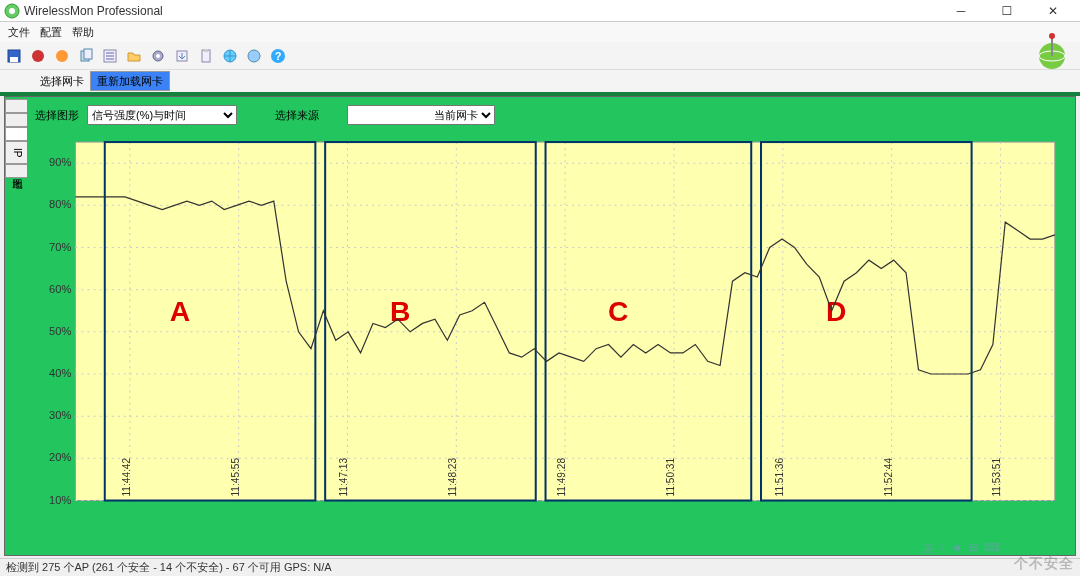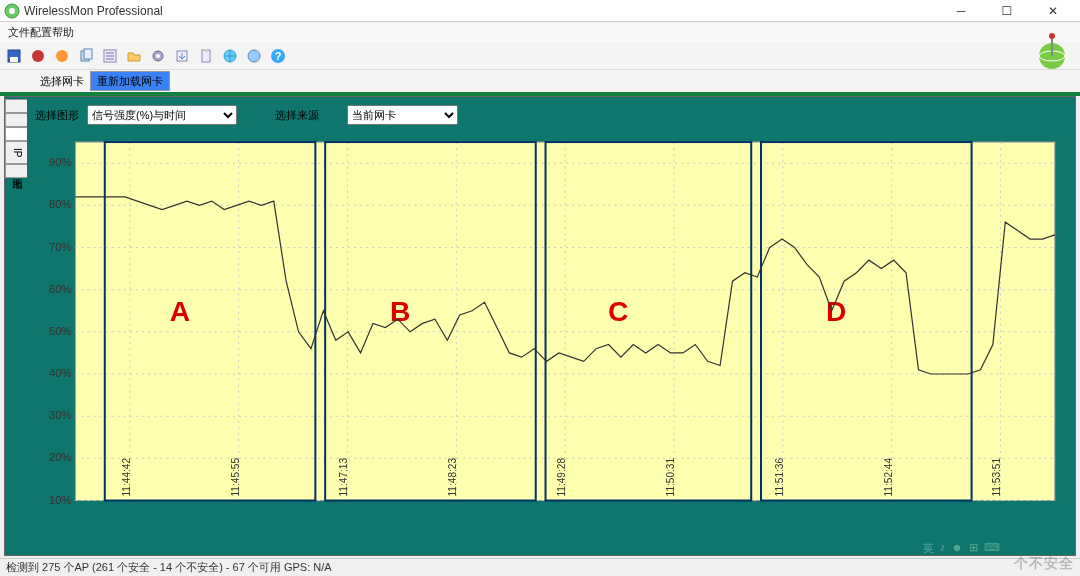--- a/index.html
+++ b/index.html
@@ -2,37 +2,37 @@
 <html><head>
 <meta charset="utf-8">
 <style>
 * { box-sizing: border-box; margin: 0; padding: 0; font-family: "Microsoft YaHei", Tahoma, sans-serif; }
 body { background: #f0f0f0; width: 1080px; height: 576px; overflow: hidden; position: relative; }
 .titlebar { display: flex; align-items: center; height: 22px; background: #fff; border-bottom: 1px solid #ccc; padding: 0 4px; }
 .titlebar .icon { width: 16px; height: 16px; margin-right: 4px; }
 .titlebar .title { font-size: 12px; color: #333; flex: 1; }
 .titlebar .winbtns { display: flex; }
 .titlebar .winbtn { width: 46px; height: 22px; display: flex; align-items: center; justify-content: center; font-size: 12px; color: #333; }
-.menubar { height: 20px; background: #f8f8f8; padding: 0 8px; display: flex; gap: 0; align-items: center; font-size: 11px; color: #222; }
+.menubar { height: 20px; background: #f8f8f8; padding: 0 8px; display: flex; gap: 10px; align-items: center; font-size: 11px; color: #222; }
 .menubar span { cursor: default; }
 .toolbar { height: 28px; background: #f4f4f4; display: flex; align-items: center; padding: 0 4px; gap: 4px; border-bottom: 1px solid #ddd; }
 .tbtn { width: 20px; height: 20px; display: flex; align-items: center; justify-content: center; border: none; background: transparent; }
 .selrow { height: 26px; background: #f4f4f4; display: flex; align-items: center; padding: 0 40px; gap: 6px; font-size: 11px; border-bottom: 4px solid #15803d; position: relative; }
 .selrow select { font-size: 11px; height: 20px; }
 .selrow .nic { width: 320px; }
 .selrow .reload { font-size: 11px; height: 20px; background: #3b82f6; border: 1px solid #999; padding: 0 6px; }
 .globe { position: absolute; right: 8px; top: 30px; width: 40px; height: 40px; }
-.mainarea { position: absolute; left: 4px; right: 4px; top: 96px; bottom: 20px; border: 1px solid #666; background: #0f766e; }
+.mainarea { position: absolute; left: 4px; right: 4px; top: 96px; bottom: 20px; border: 1px solid #666; background: #22c55e; }
 .vtabs { position: absolute; left: 0; top: 2px; width: 22px; display: flex; flex-direction: column; }
 .vtab { writing-mode: vertical-rl; font-size: 10px; padding: 6px 3px; border: 1px solid #999; border-right: none; background: #f0f0f0; text-align: center; }
 .vtab.active { background: #fff; font-weight: bold; }
 .graphrow { position: absolute; left: 30px; top: 6px; right: 10px; height: 24px; display: flex; align-items: center; gap: 8px; font-size: 11px; }
 .graphrow select { font-size: 11px; height: 20px; }
 .graphrow .gsel { width: 150px; }
-.graphrow .ssel { width: 111px; margin-left: 20px; }
+.graphrow .ssel { width: 148px; margin-left: 20px; text-align: right; }
 .chart { position: absolute; left: 30px; top: 40px; right: 10px; bottom: 10px; }
 .statusbar { position: absolute; left: 0; bottom: 0; right: 0; height: 18px; background: #f0f0f0; font-size: 11px; color: #333; padding: 1px 6px; border-top: 1px solid #ccc; }
 .watermark { position:absolute; right:6px; bottom:3px; font-size:14px; font-weight:bold; color:rgba(80,80,80,0.35); letter-spacing:1px; pointer-events:none; }
 .ime { position:absolute; right:80px; bottom:20px; font-size:11px; color:#5a9; display:flex; gap:6px; pointer-events:none;}
 </style>
 </head>
 <body>
 
 <div class="titlebar">
   <span class="icon">

